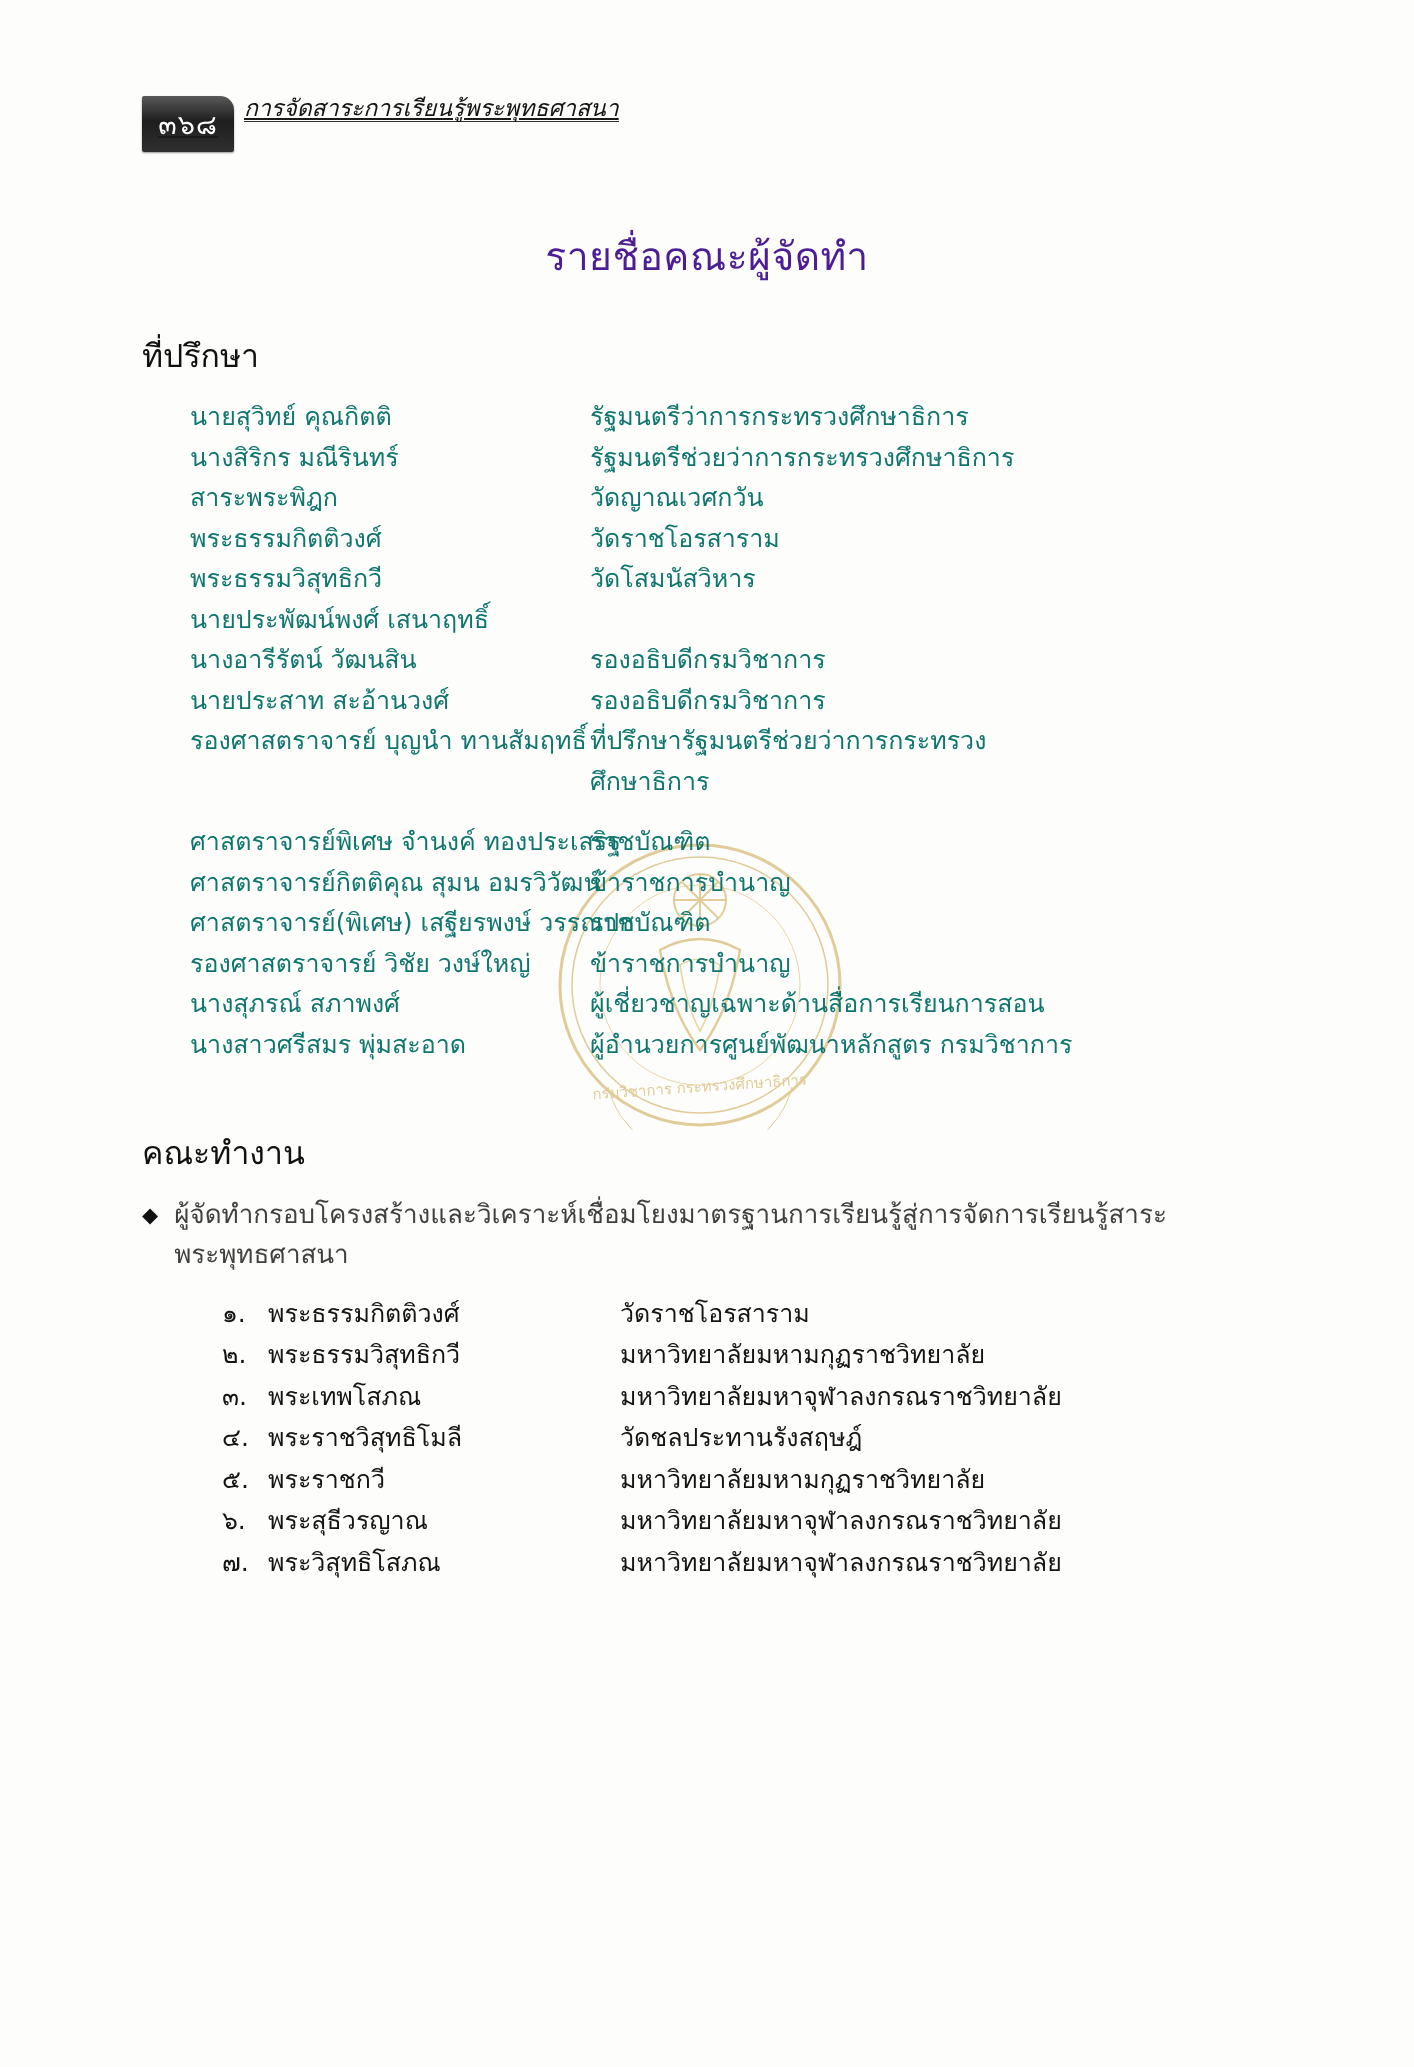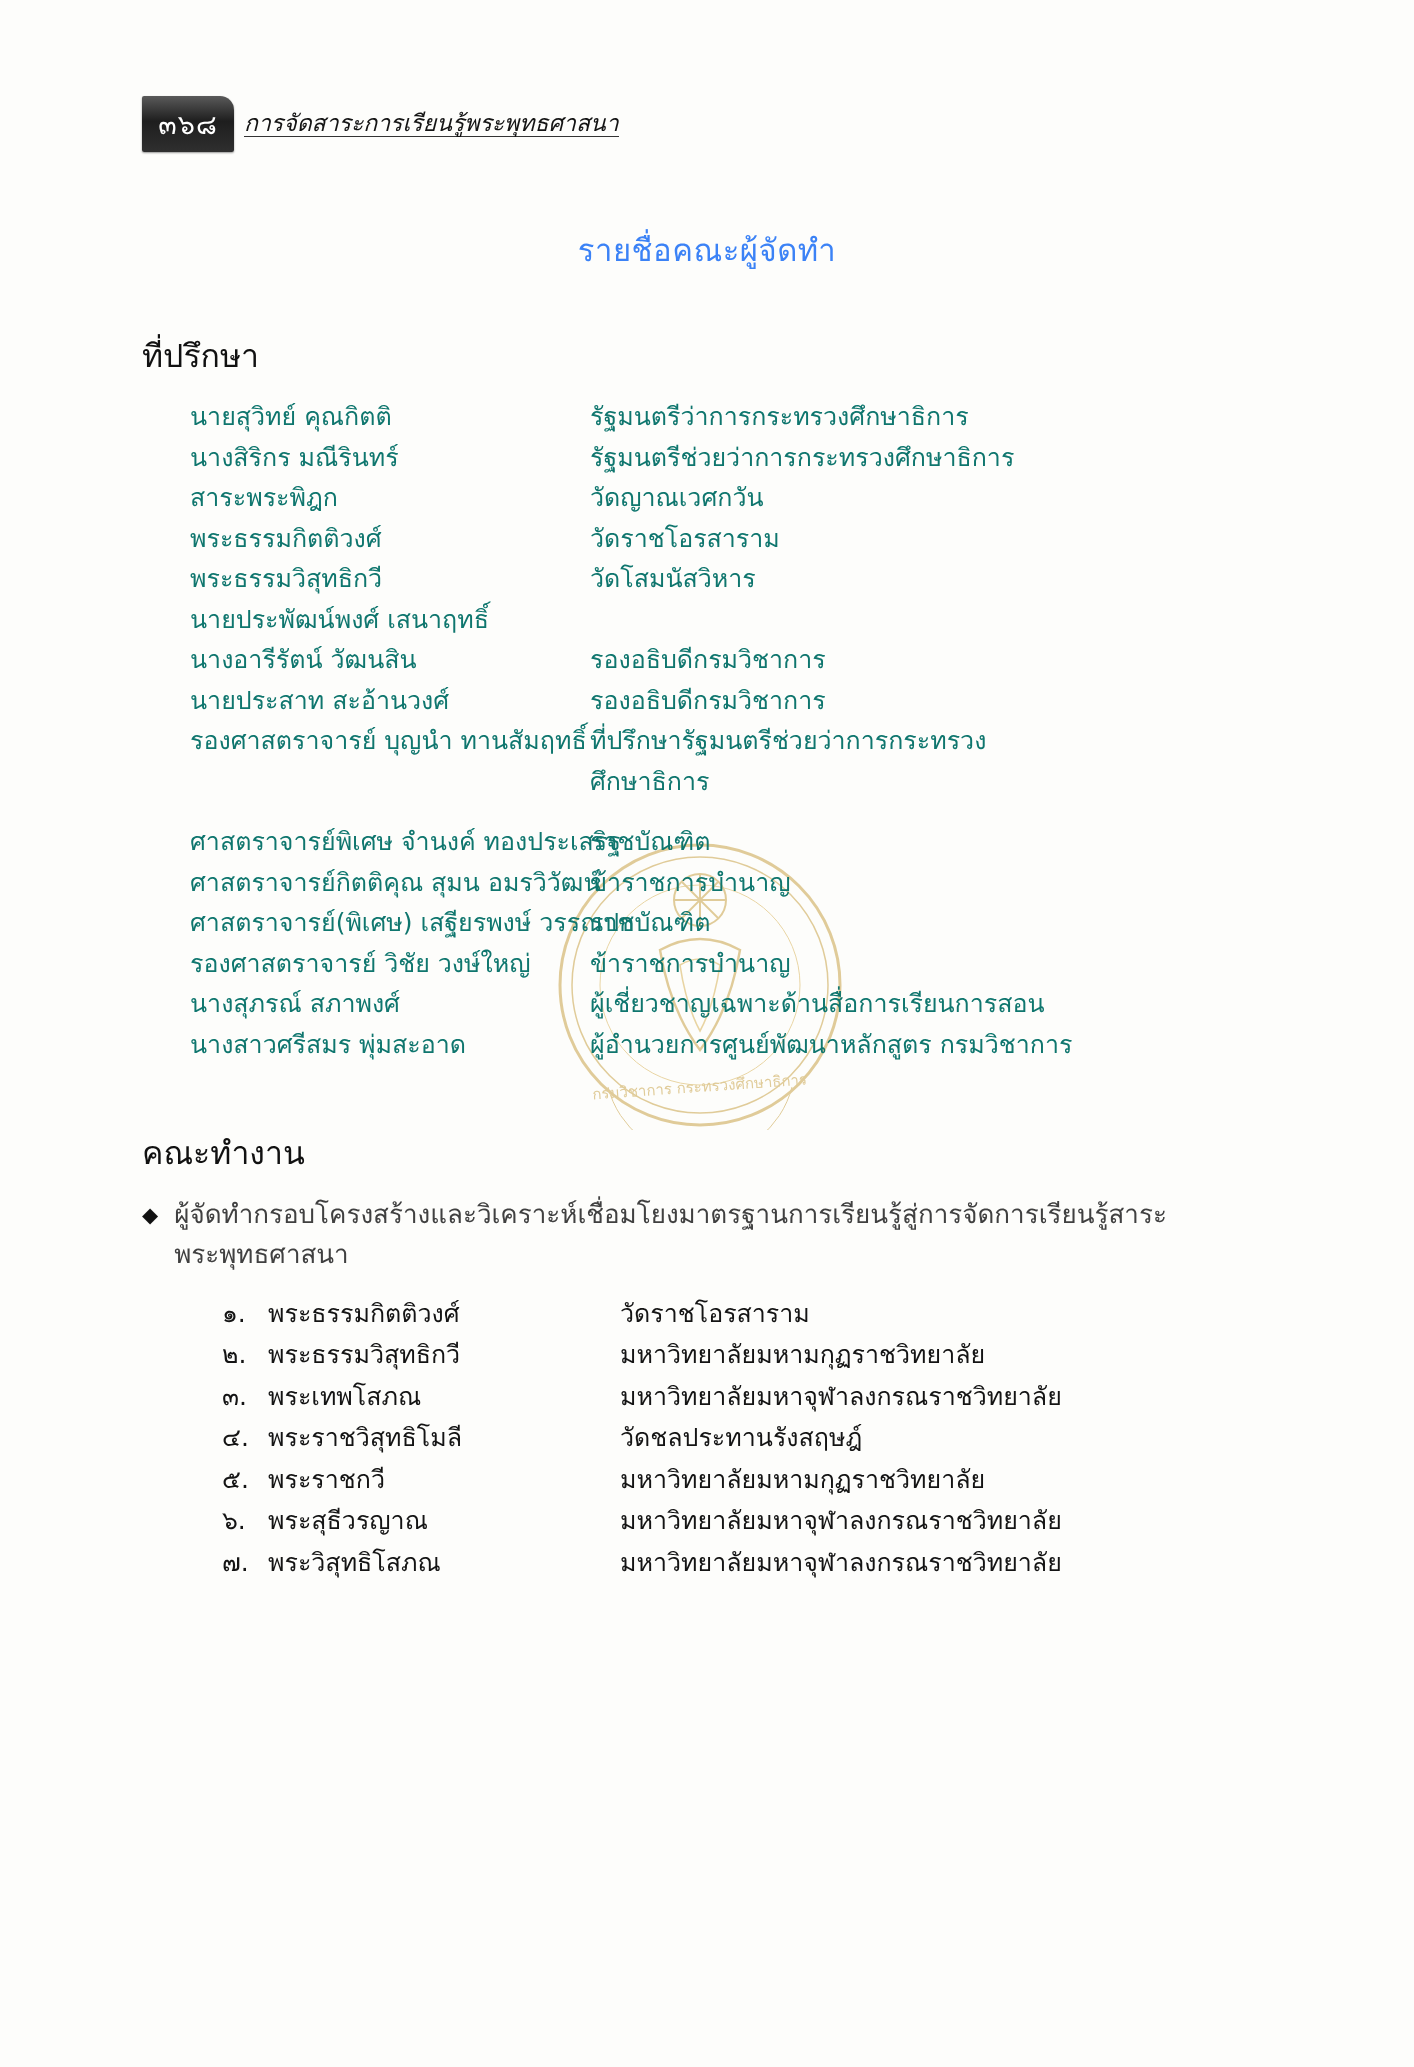--- a/index.html
+++ b/index.html
@@ -22,22 +22,23 @@
     height: 2067px;
     background: #fdfdfb;
   }
 
   
   .header {
     position: absolute;
     top: 96px;
     left: 142px;
     display: flex;
-    align-items: center;
+    align-items: flex-start;
     gap: 10px;
+    text-decoration: underline;
   }
   .header-badge {
     width: 92px;
     height: 56px;
     background: linear-gradient(180deg, #5a5a5a 0%, #1e1e1e 45%, #2f2f2f 100%);
     border-radius: 2px 14px 2px 2px;
     display: flex;
     align-items: center;
     justify-content: center;
     box-shadow: 0 1px 2px rgba(0,0,0,.4);
@@ -58,22 +59,22 @@
     white-space: nowrap;
   }
 
   
   .doc-title {
     position: absolute;
     top: 225px;
     left: 0;
     width: 1414px;
     text-align: center;
-    font-size: 31px;
-    color: #3b82f6;
+    font-size: 39px;
+    color: #4c1d95;
     letter-spacing: .5px;
   }
 
   
   .section-heading {
     font-size: 32px;
     color: #111;
     margin: 0 0 16px 0;
   }
 

